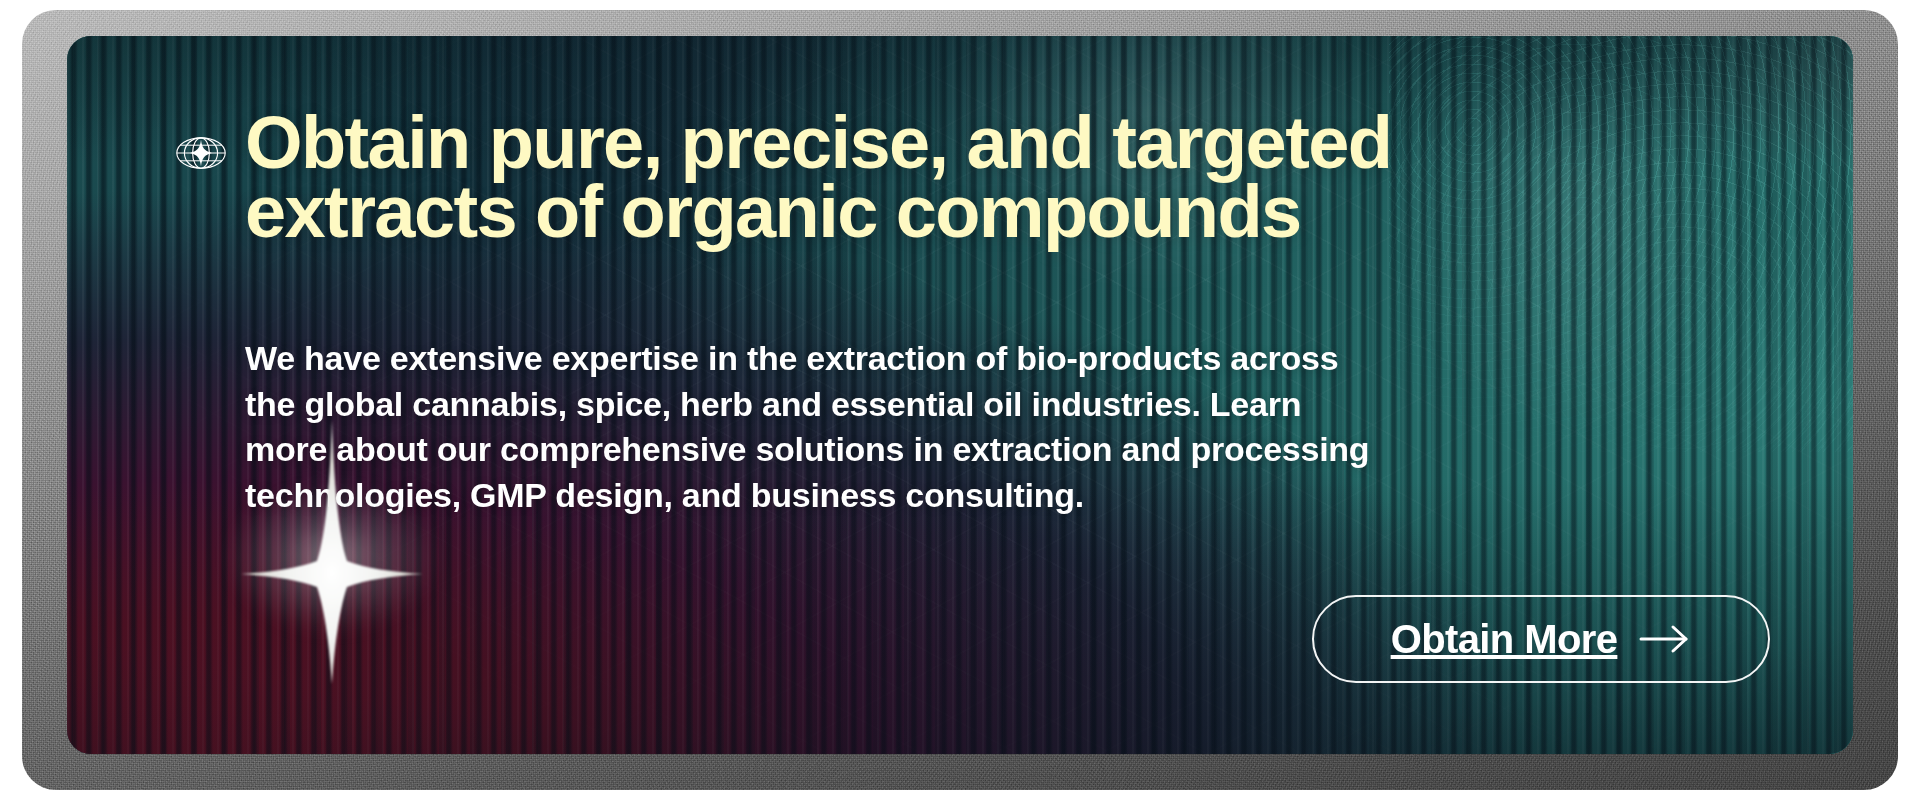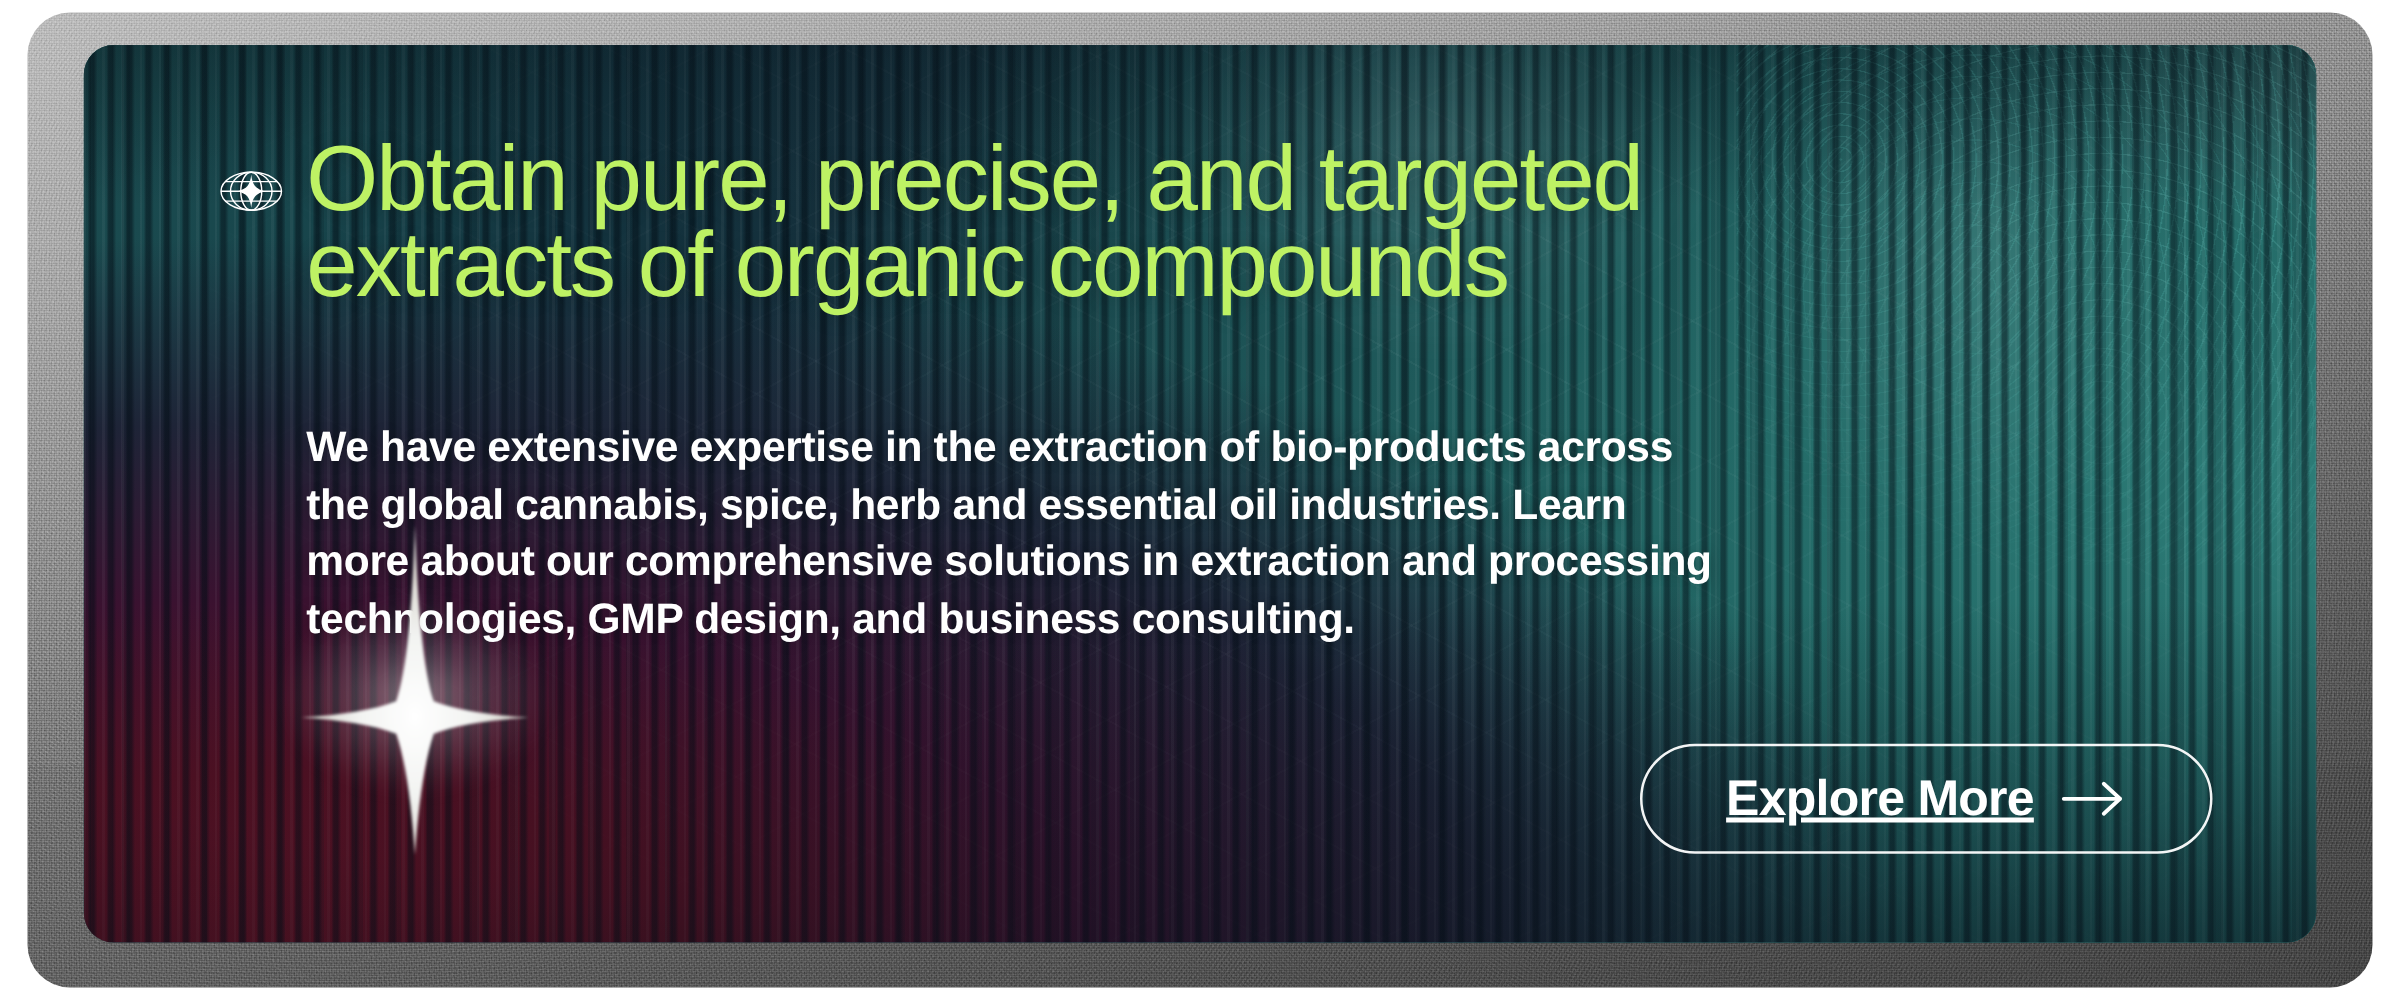--- a/index.html
+++ b/index.html
@@ -174,23 +174,23 @@
     width: 52px;
     height: 40px;
   }
 
   
   #headline {
     position: absolute;
     left: 178px;
     top: 73px;
     width: 1260px;
-    color: #bef264;
+    color: #fef9c3;
     font-family: "Liberation Sans", sans-serif;
-    font-weight: 400;
+    font-weight: 700;
     font-size: 74px;
     line-height: .93;
     letter-spacing: -1.6px;
     white-space: pre-line;
     text-shadow: 0 2px 16px rgba(0,0,0,.18);
   }
 
   #subcopy {
     position: absolute;
     left: 178px;
@@ -306,21 +306,21 @@
           C152 158 126 162 108 169
           C99.5 194 95.4 232 93 266
           C90.6 232 86.5 194 78 169
           C60 162 34 158 2 156
           C34 154 60 150 78 143
           C86.5 118 90.6 70 93 2 Z"></path>
       </svg>
     </div>
 
     <a id="cta-button" href="#">
-      <span id="cta-label">Explore More</span>
+      <span id="cta-label">Obtain More</span>
       <svg id="cta-arrow-icon" width="52" height="30" viewBox="0 0 52 30" fill="none">
         <path d="M2 15 H47" stroke="#ffffff" stroke-width="3" stroke-linecap="round"></path>
         <path d="M34 3 L47 15 L34 27" stroke="#ffffff" stroke-width="3" stroke-linecap="round" stroke-linejoin="round" fill="none"></path>
       </svg>
     </a>
 
   </div>
 </div>
 
 </body></html>

